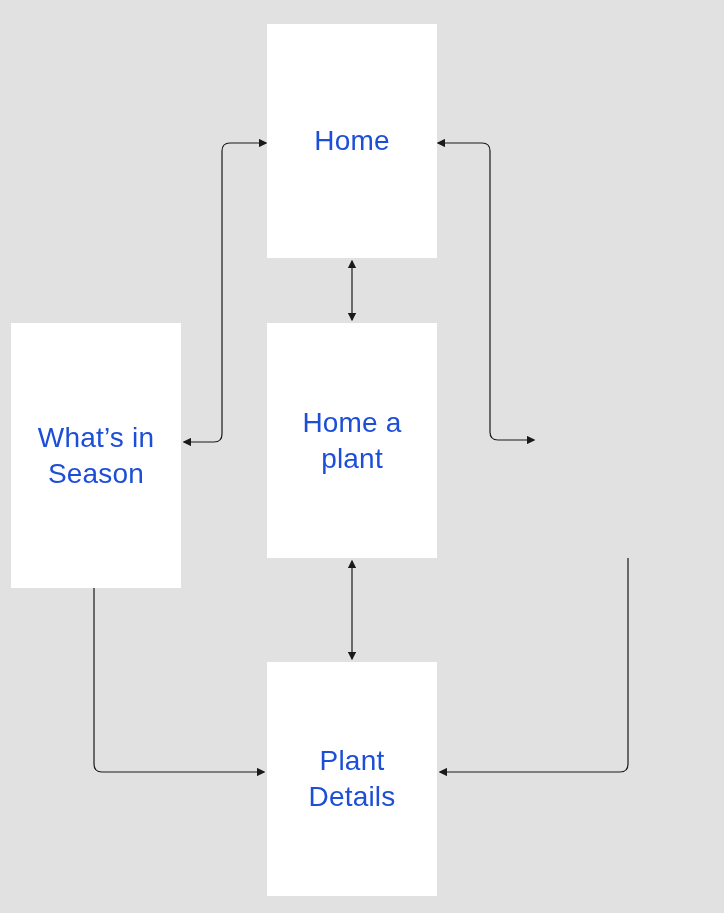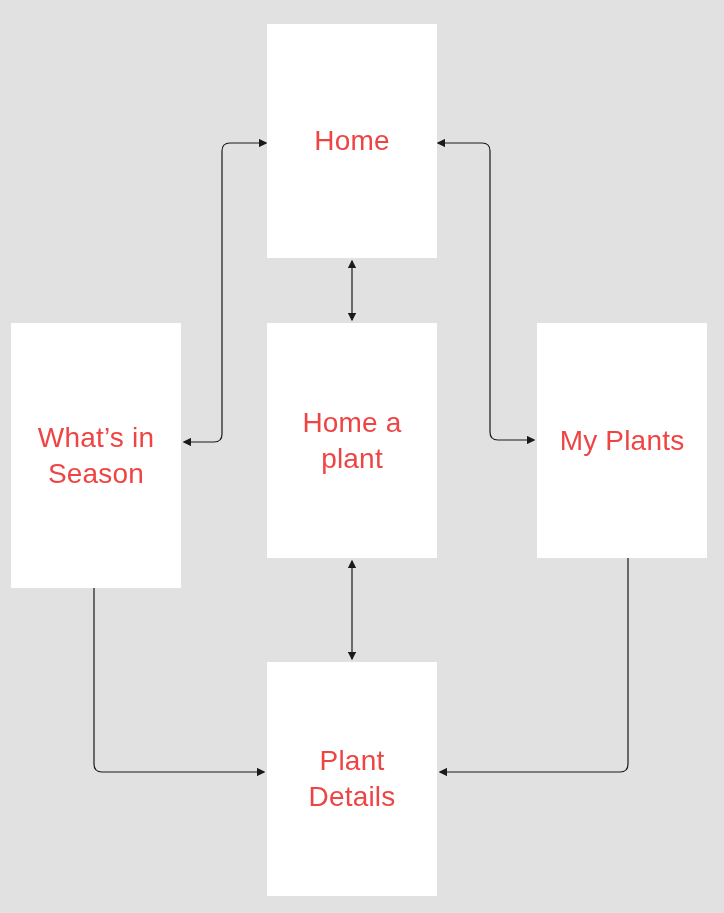--- a/index.html
+++ b/index.html
@@ -25,21 +25,21 @@
     position: absolute;
     background: #ffffff;
     display: flex;
     align-items: center;
     justify-content: center;
     text-align: center;
   }
   .node-label {
     font-size: 28px;
     line-height: 36px;
-    color: #ef4444;
+    color: #1d4ed8;
     white-space: pre-line;
     letter-spacing: 0.2px;
   }
   .node-home          { left: 267px; top: 24px;  width: 170px; height: 234px; }
   .node-whats-in-season { left: 11px;  top: 323px; width: 170px; height: 265px; }
   .node-find-a-plant  { left: 267px; top: 323px; width: 170px; height: 235px; }
   .node-my-plants     { left: 537px; top: 323px; width: 170px; height: 235px; }
   .node-plant-details { left: 267px; top: 662px; width: 170px; height: 234px; }
   .edge {
     fill: none;
@@ -79,22 +79,19 @@
   <div class="node node-whats-in-season">
     <span class="node-label">What’s in
 Season</span>
   </div>
 
   <div class="node node-find-a-plant">
     <span class="node-label">Home a
 plant</span>
   </div>
 
-  <div class="node node-my-plants">
-    <span class="node-label">My Plants</span>
-  </div>
 
   <div class="node node-plant-details">
     <span class="node-label">Plant
 Details</span>
   </div>
 
 </div>
 
 </body></html>

